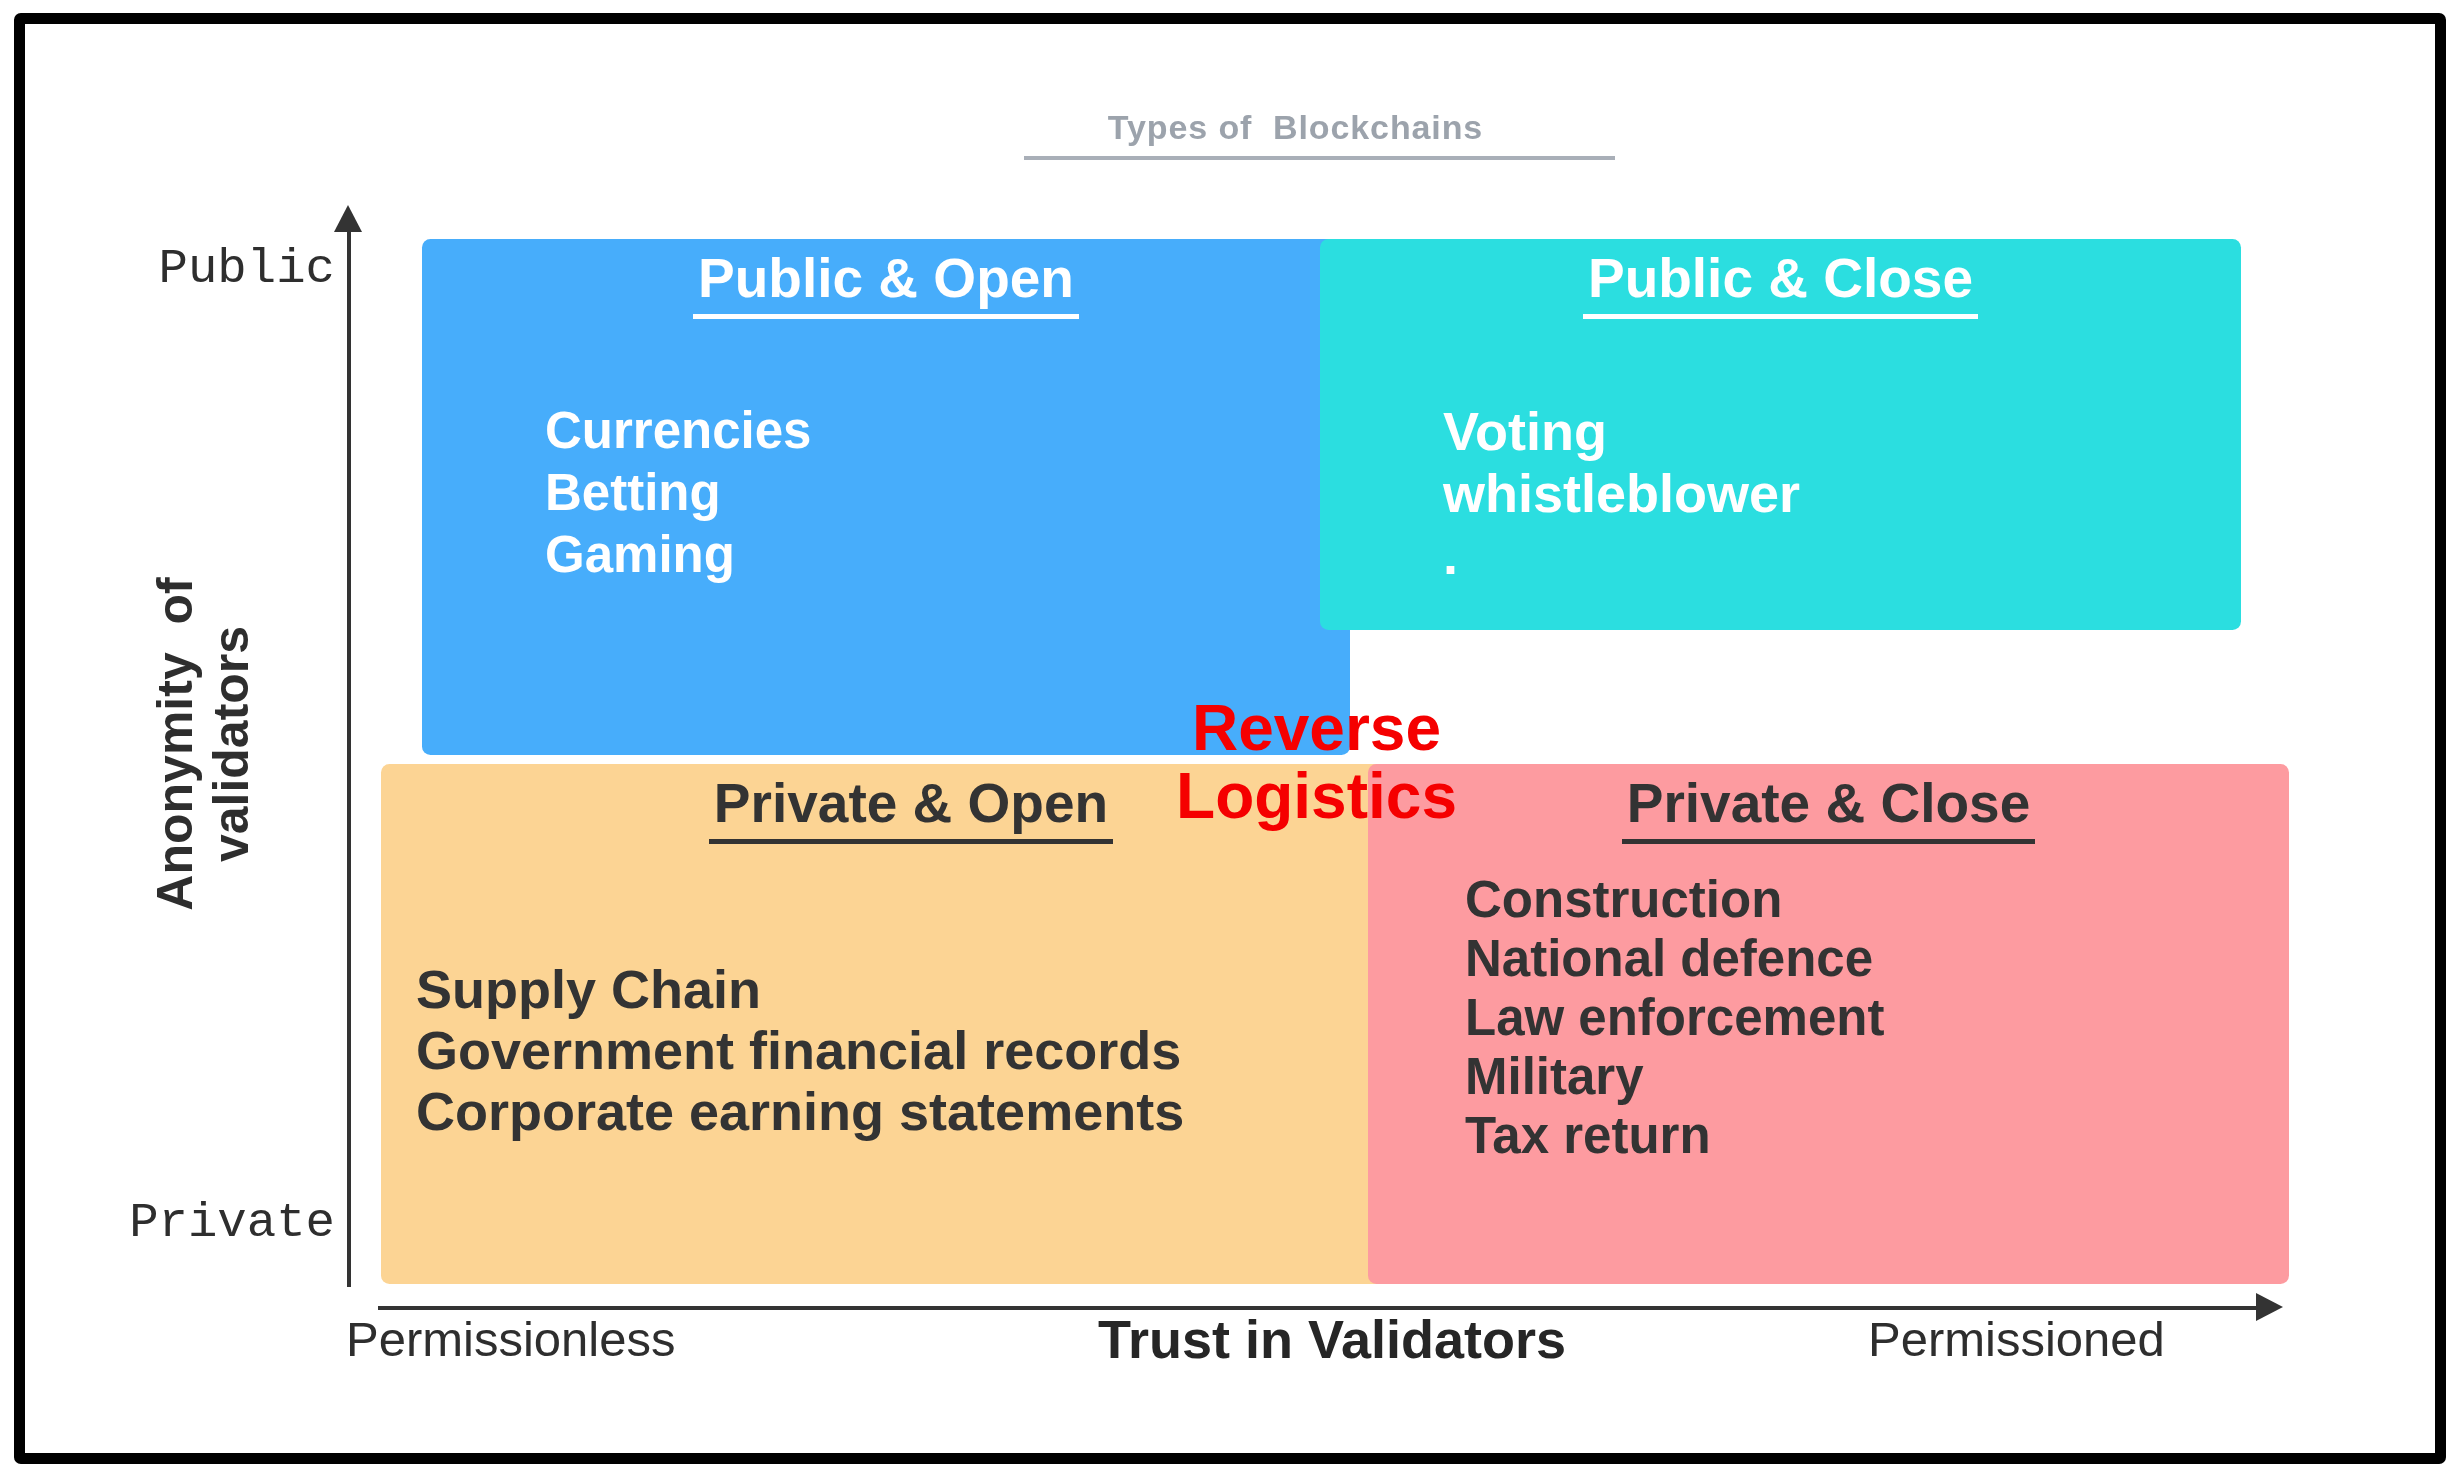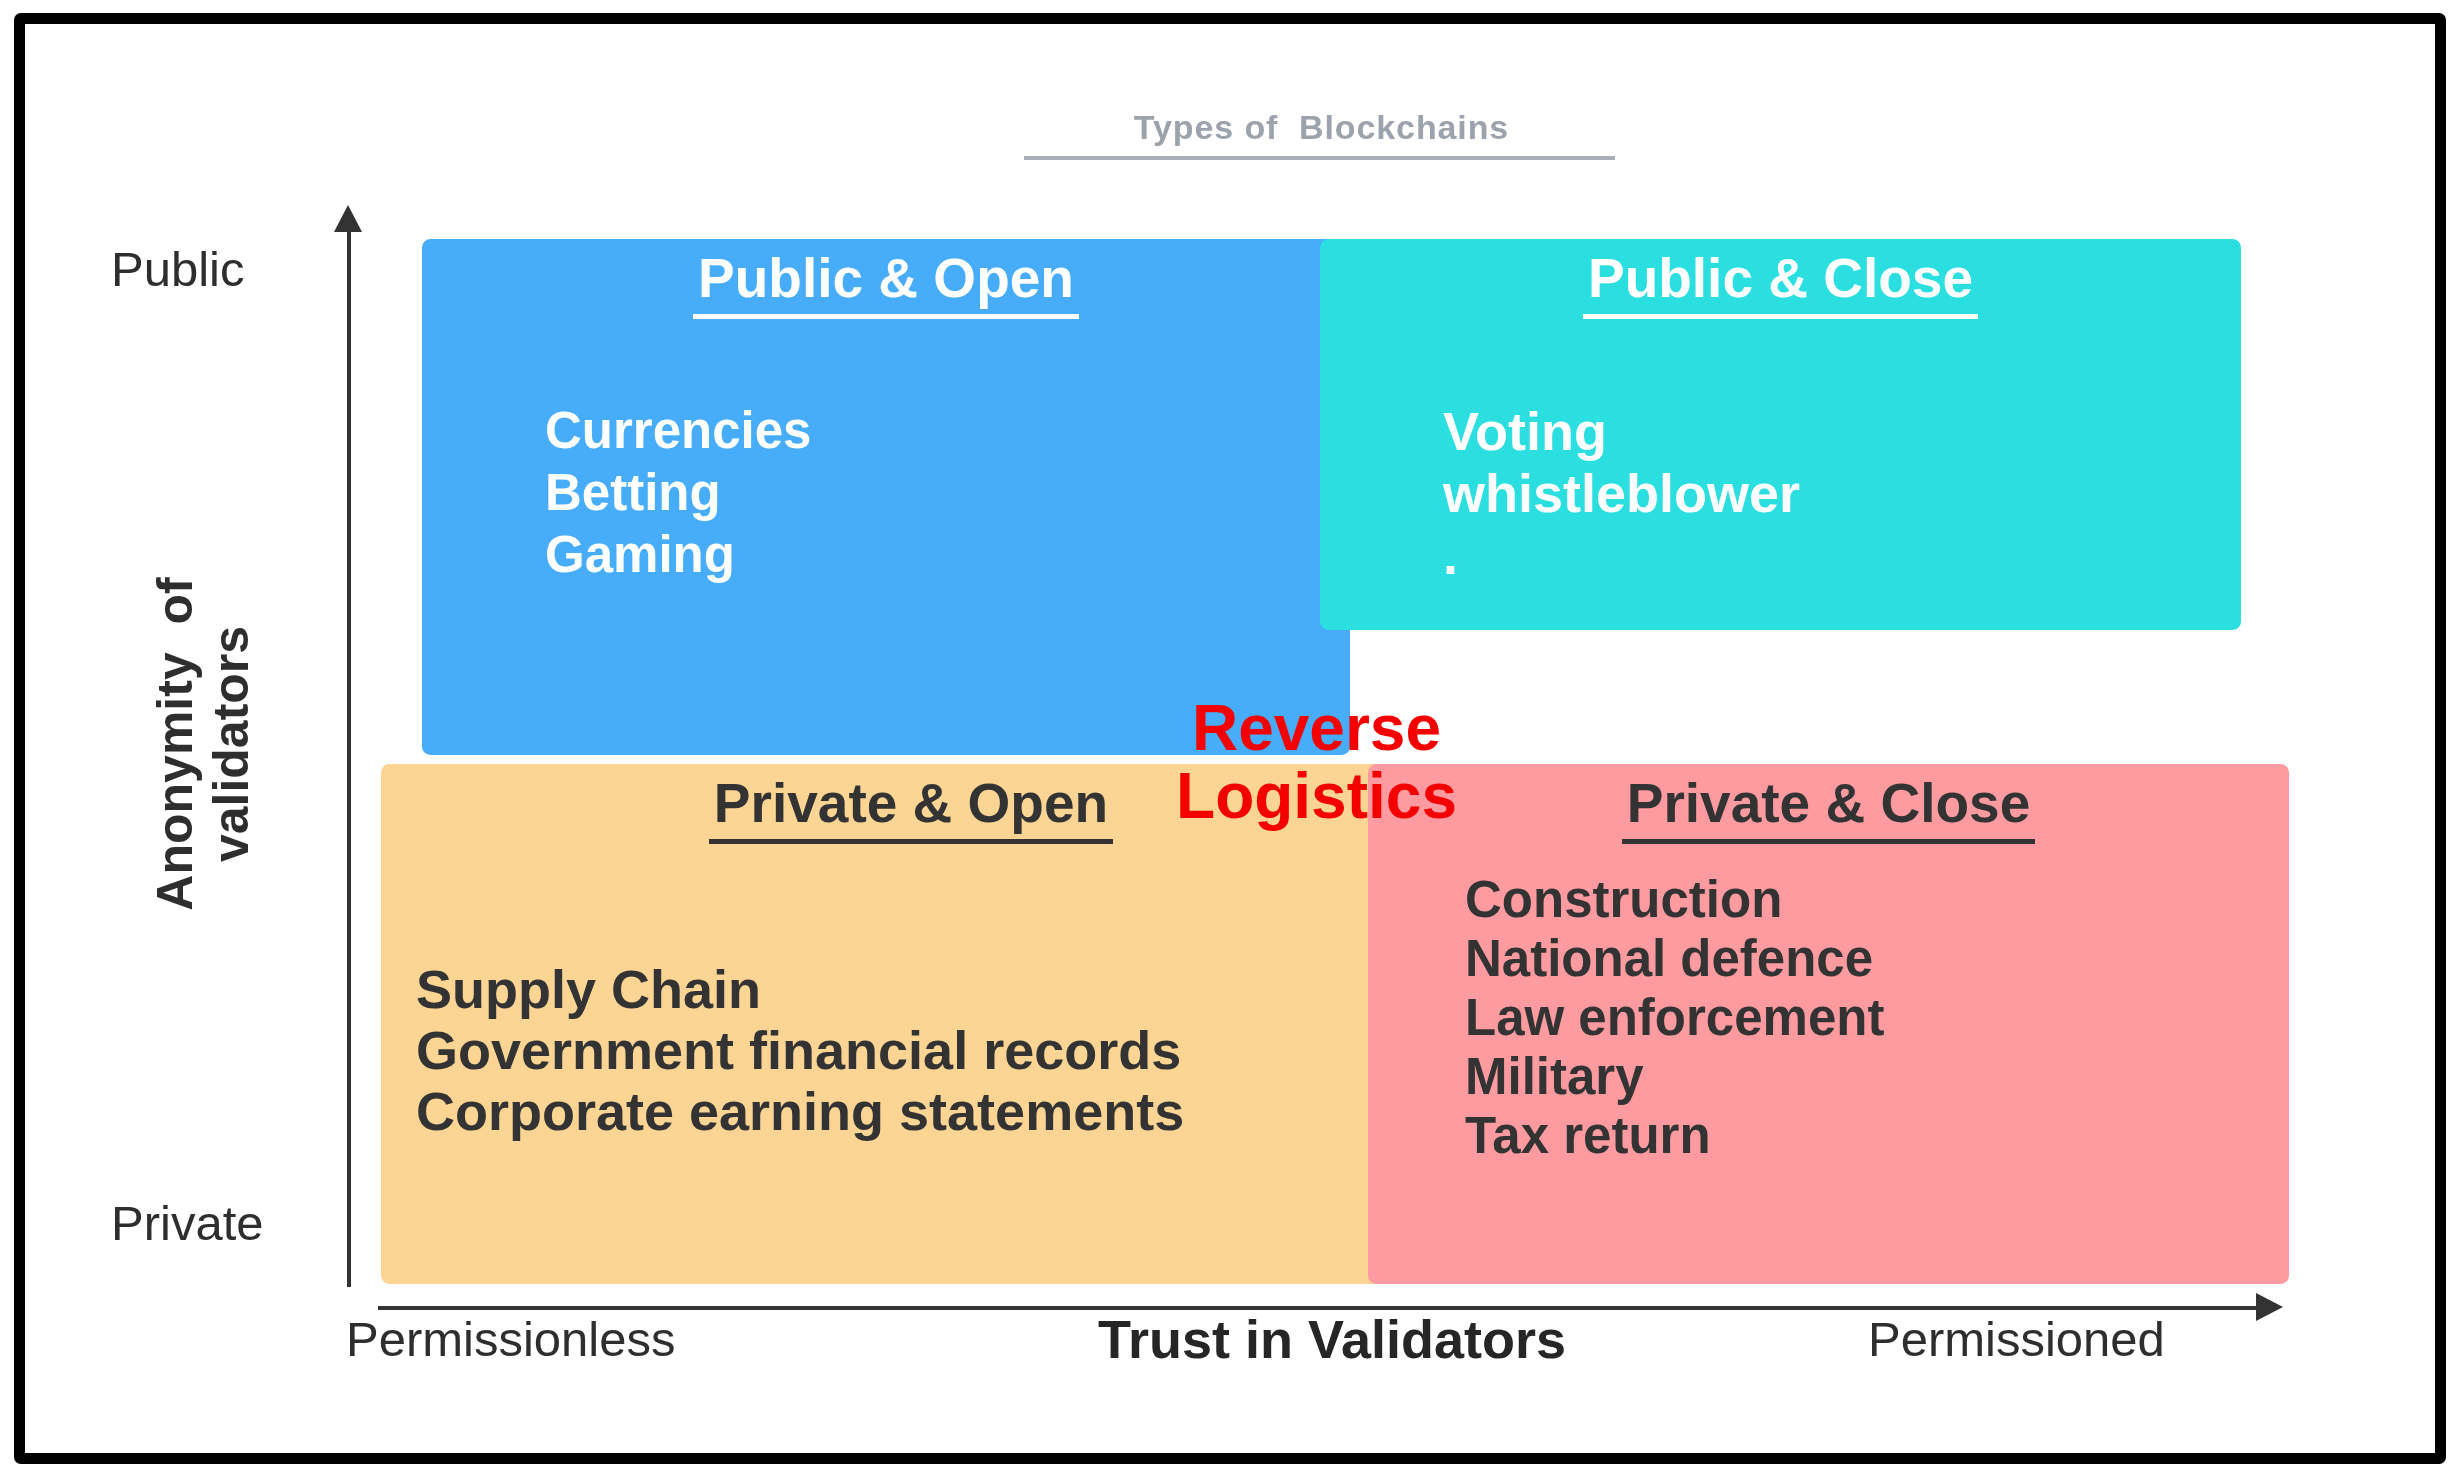--- a/index.html
+++ b/index.html
@@ -13,21 +13,21 @@
 
   .frame {
     position: absolute; left: 13.7px; top: 13px;
     width: 2432px; height: 1451px;
     border: 11px solid #000000;
     border-radius: 6.8px;
     box-sizing: border-box;
   }
 
   .chart-title {
-    position: absolute; left: 894px; top: 108px; width: 855px;
+    position: absolute; left: 868px; top: 108px; width: 855px;
     text-align: center;
     font-size: 34px; font-weight: bold;
     letter-spacing: 0.9px;
     white-space: pre;
   }
   .title-underline {
     position: absolute; left: 1024px; top: 156px;
     width: 591px; height: 4.3px;
     background: #a9afb8;
   }
@@ -53,21 +53,22 @@
   .xaxis-arrow {
     position: absolute; left: 2256px; top: 1293px;
     width: 0; height: 0;
     border-top: 14.5px solid transparent;
     border-bottom: 14.5px solid transparent;
     border-left: 27px solid #333333;
   }
 
   .tick-label {
     position: absolute; left: 111px; width: 224px;
-    font-size: 49px; color: #2e2e2e;
+    text-align: right;
+    font-size: 49px; color: #2e2e2e; font-family: Liberation Mono, monospace;
   }
   .tick-public  { top: 241px; }
   .tick-private { top: 1195px; }
 
   .ylabel {
     position: absolute; left: 203px; top: 744px;
     transform: translate(-50%, -50%) rotate(-90deg);
     text-align: center;
     font-size: 50px; font-weight: bold; color: #2e2e2e;
     line-height: 56px;

